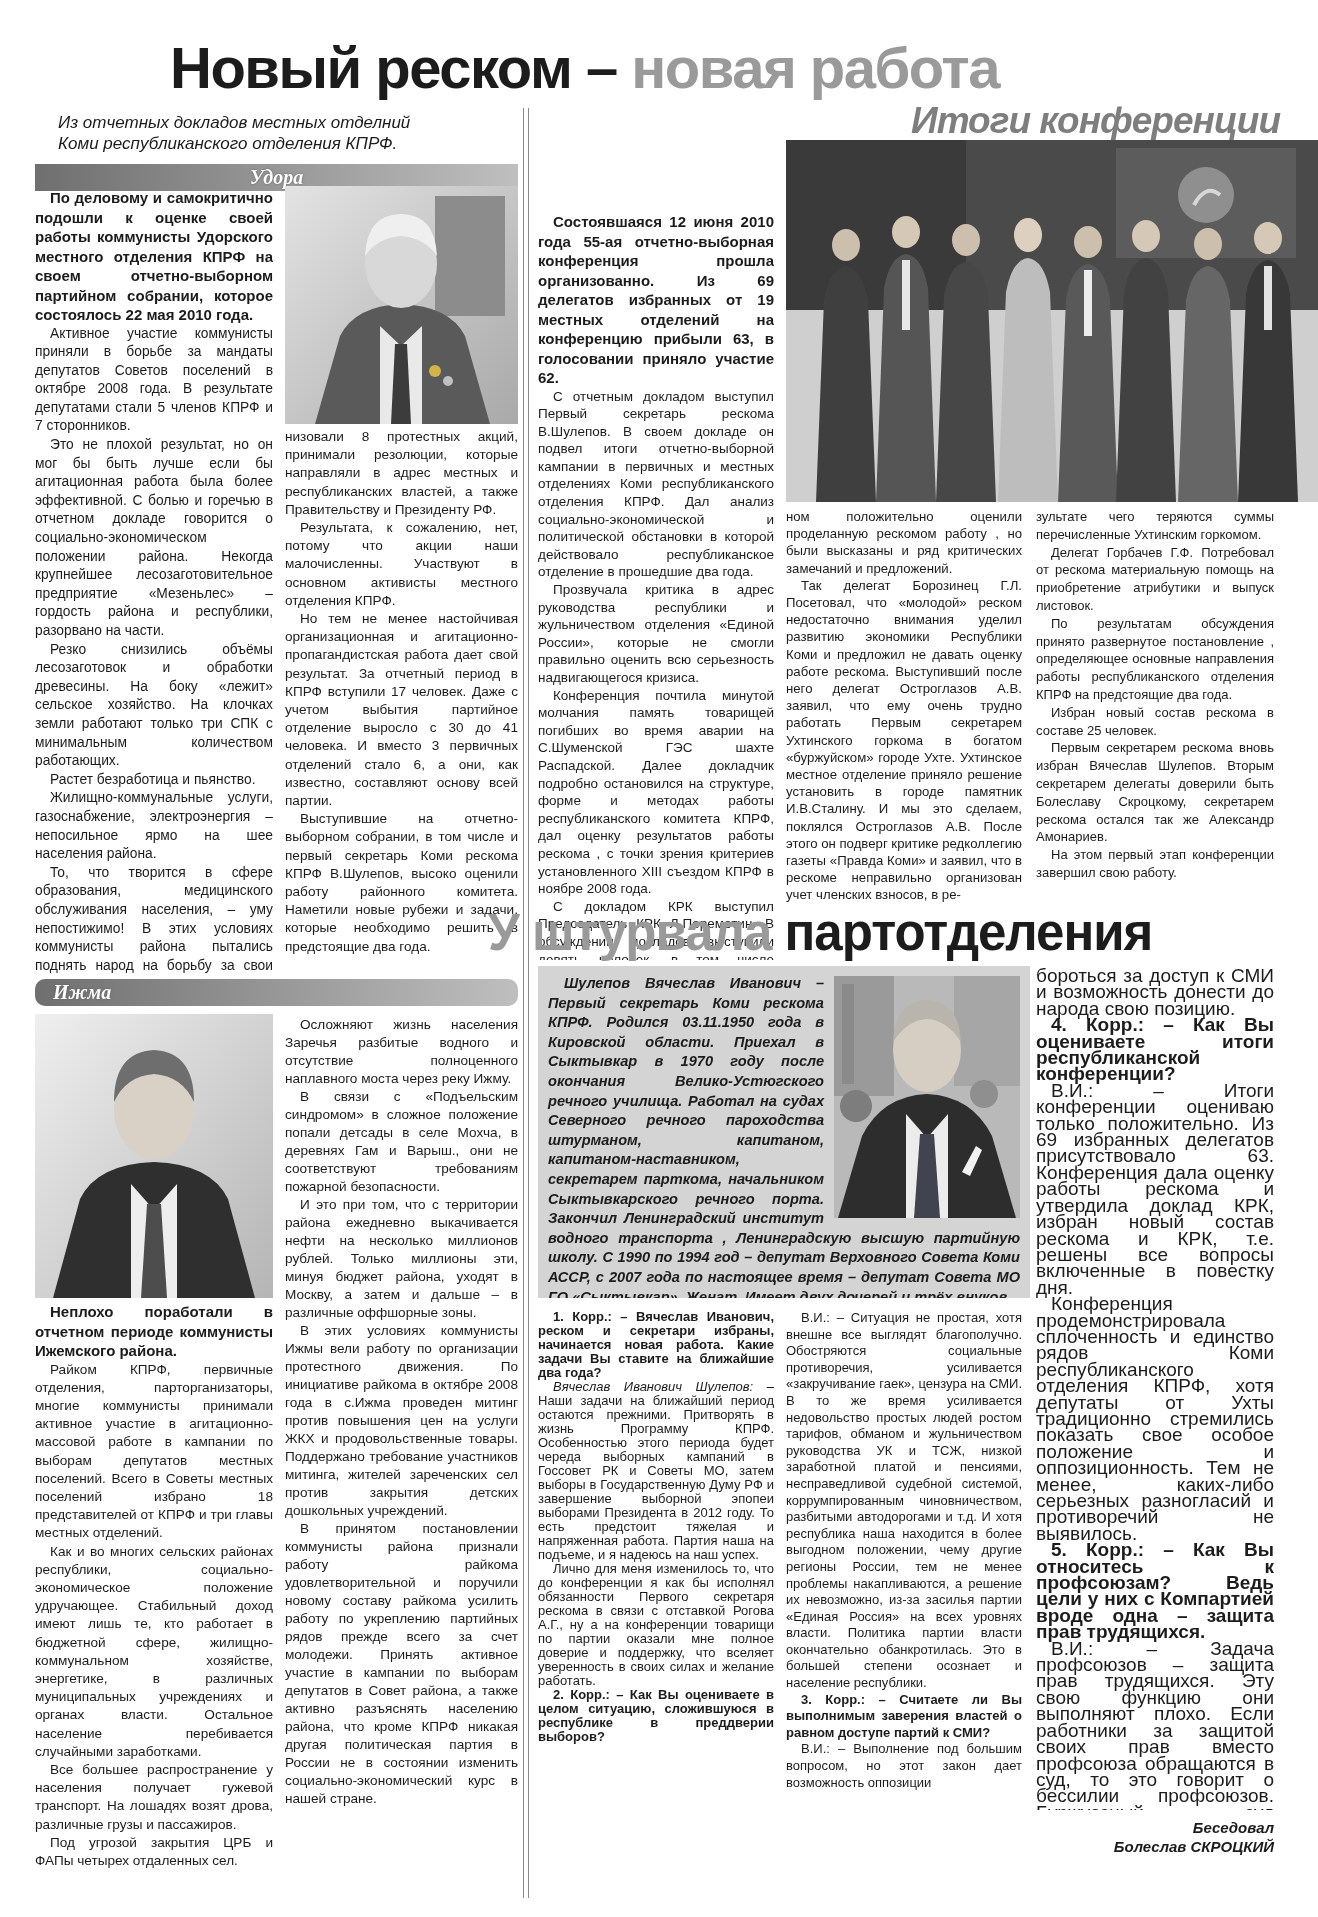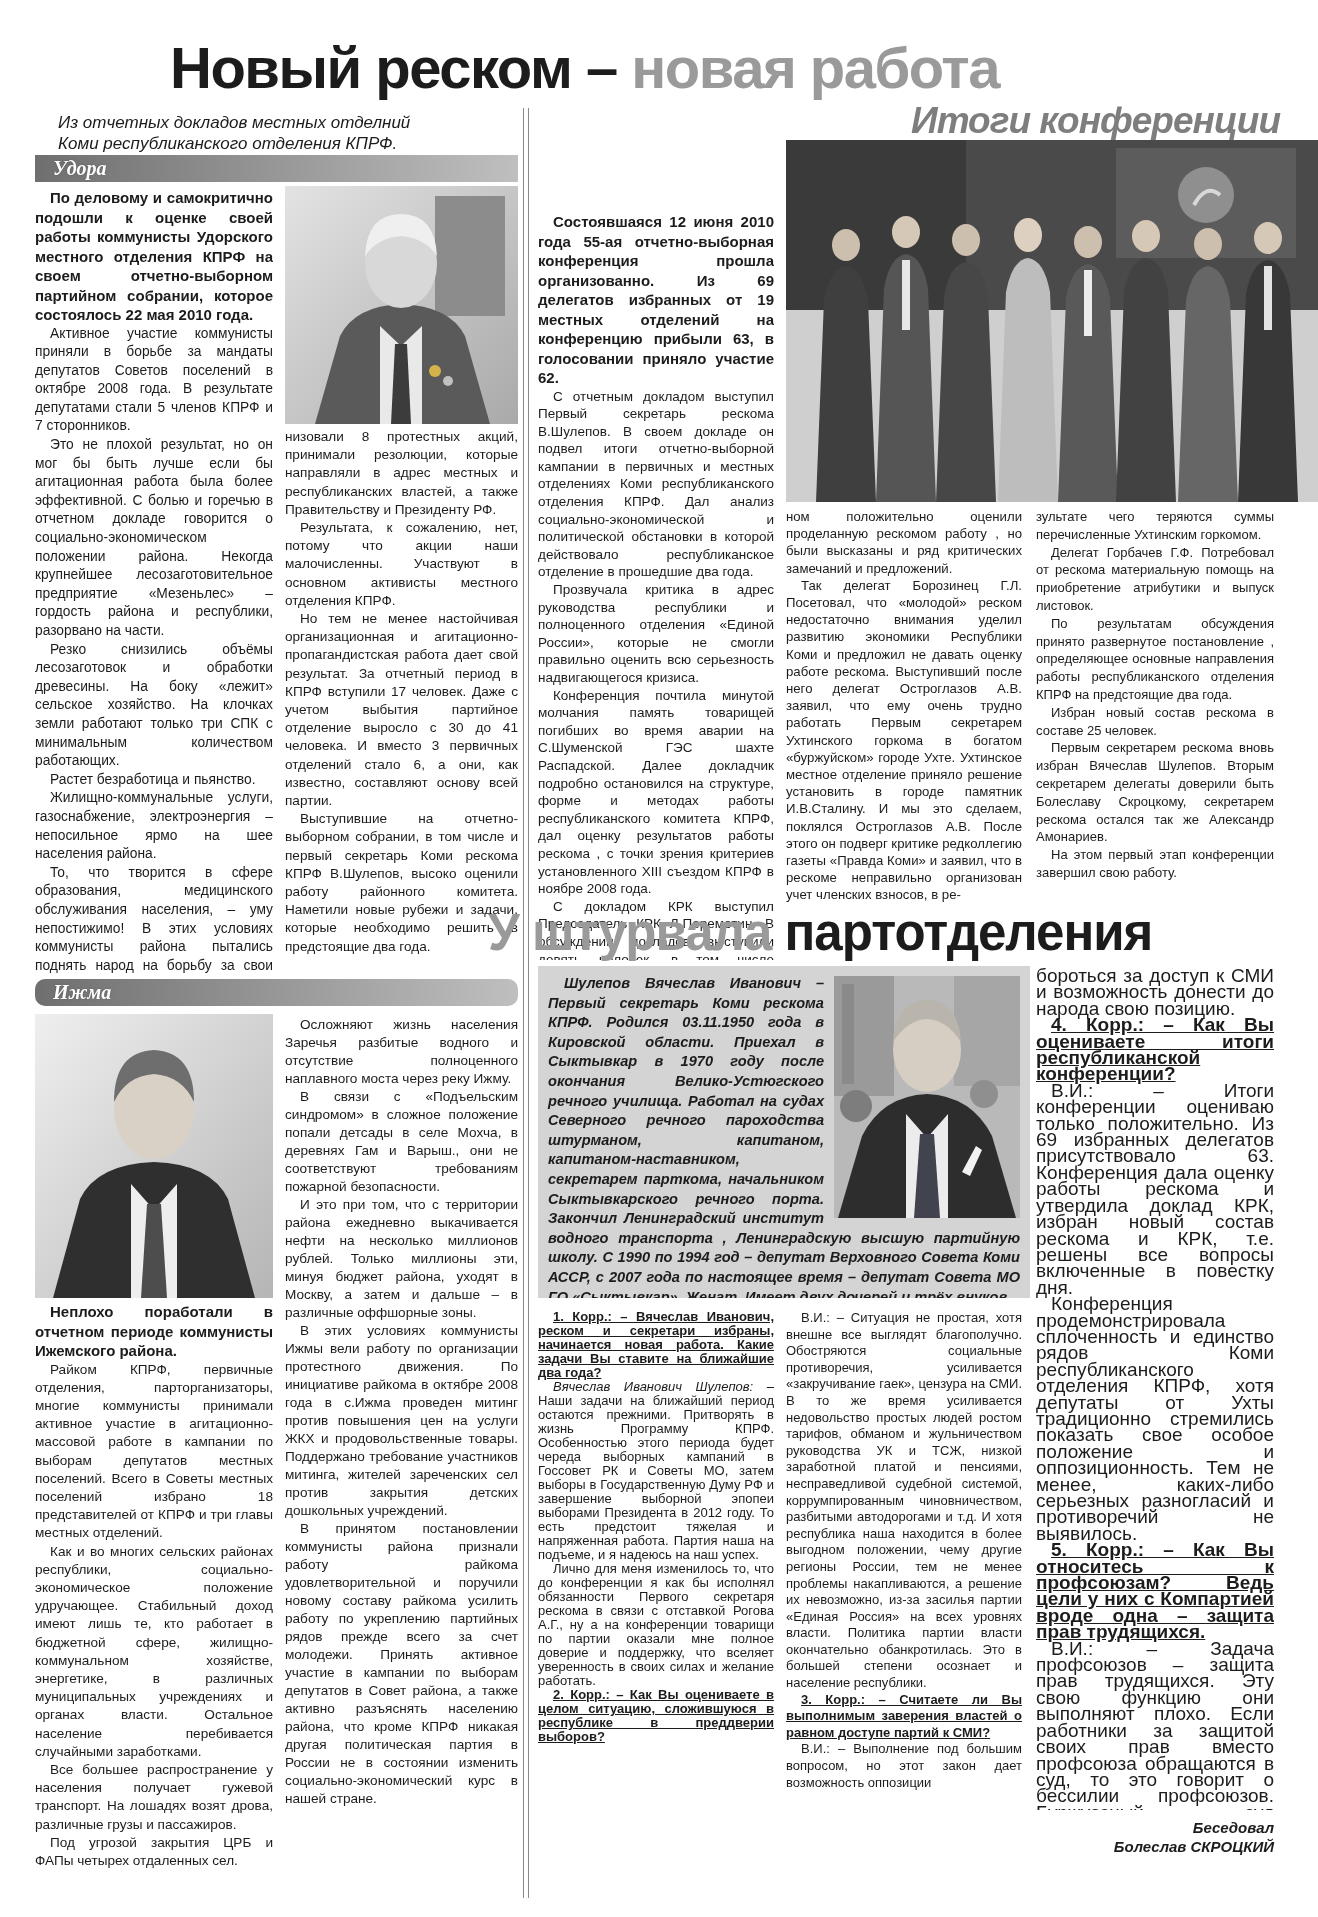--- a/index.html
+++ b/index.html
@@ -14,30 +14,30 @@
   .headline .hl-gray{color:#9a9a9a;}
   .subtitle{left:58px;top:112px;width:392px;font-size:17px;font-style:italic;line-height:21px;}
   .kicker{left:690px;top:100px;width:590px;text-align:right;font-size:37px;
     font-weight:bold;font-style:italic;color:#7e7e7e;letter-spacing:-1px;}
   
   .section-bar{left:35px;width:483px;height:27px;
     background:linear-gradient(90deg,#6f6f6f,#bfbfbf);
     font-family:"Liberation Serif", serif;font-style:italic;font-weight:bold;
     font-size:20px;color:#ffffff;line-height:27px;padding:0 18px;box-sizing:border-box;
     text-shadow:0 0 2px rgba(80,80,80,.8);}
-  .bar-udora{top:155px;text-align:left;}
+  .bar-udora{top:164px;text-align:center;}
   .bar-izhma{top:979px;text-align:left;border-radius:10px;}
   
   .vrule{left:523px;top:108px;width:4px;height:1790px;
     border-left:1px solid #8a8a8a;border-right:1px solid #8a8a8a;}
   
   .col{overflow:hidden;font-size:13.8px;line-height:18.6px;}
   .col .p{margin:0;text-indent:15px;text-align:justify;}
   .col .lead{font-weight:bold;font-size:15px;line-height:19.5px;}
-  .col .q{font-weight:bold;text-decoration:underline;}
+  .col .q{font-weight:bold;}
   .col .cont{text-indent:0;}
   .ilead{font-style:italic;}
   .c-u1{left:35px;top:188px;width:238px;height:787px;}
   .c-u2{left:285px;top:428px;width:233px;height:548px;font-size:13.6px;line-height:18.2px;}
   .c-k3{left:538px;top:212px;width:236px;height:748px;font-size:13.5px;line-height:17.6px;}
   .c-k4{left:786px;top:508px;width:236px;height:452px;font-size:13.2px;line-height:17.2px;}
   .c-k5{left:1036px;top:508px;width:238px;height:452px;font-size:13px;line-height:17.8px;}
   .c-i1{left:35px;top:1302px;width:238px;height:600px;font-size:13.6px;line-height:18.2px;}
   .c-i2{left:285px;top:1016px;width:233px;height:886px;font-size:13.6px;line-height:18px;}
   .c-a{left:538px;top:1310px;width:236px;height:598px;font-size:13px;line-height:14px;}
@@ -158,21 +158,21 @@
           <path d="M0 362 L8 154 Q14 122 30 120 Q46 122 52 154 L60 362 Z" fill="#383838"></path>
           <rect x="26" y="126" width="8" height="64" fill="#e3e3e3"></rect>
         </g>
     </g>
   </svg>
 </div>
 
 <div class="abs col c-k3">
     <p class="p lead">Состоявшаяся 12 июня 2010 года 55-ая отчетно-выборная конференция прошла организованно. Из 69 делегатов избранных от 19 местных отделений на конференцию прибыли 63, в голосовании приняло участие 62.</p>
     <p class="p">С отчетным докладом выступил Первый секретарь рескома В.Шулепов. В своем докладе он подвел итоги отчетно-выборной кампании в первичных и местных отделениях Коми республиканского отделения КПРФ. Дал анализ социально-экономической и политической обстановки в которой действовало республиканское отделение в прошедшие два года.</p>
-    <p class="p">Прозвучала критика в адрес руководства республики и полноценного отделения «Единой России», которые не смогли правильно оценить всю серьезность надвигающегося кризиса.</p>
+    <p class="p">Прозвучала критика в адрес руководства республики и жульничеством отделения «Единой России», которые не смогли правильно оценить всю серьезность надвигающегося кризиса.</p>
     <p class="p">Конференция почтила минутой молчания память товарищей погибших во время аварии на С.Шуменской ГЭС шахте Распадской. Далее докладчик подробно остановился на структуре, форме и методах работы республиканского комитета КПРФ, дал оценку результатов работы рескома , с точки зрения критериев установленного XIII съездом КПРФ в ноябре 2008 года.</p>
     <p class="p">С докладом КРК  выступил Председатель КРК Л.Перемотин. В обсуждении докладов выступили девять человек, в том числе Секретарь ЦК КПРФ, член Президиума ЦК т. Коломейцев Н.В. Все выступившие в основ-</p>
   </div>
 <div class="abs col c-k4">
     <p class="p cont">ном положительно оценили проделанную рескомом работу , но были высказаны и ряд критических замечаний и предложений.</p>
     <p class="p">Так делегат Борозинец Г.Л. Посетовал, что «молодой» реском недостаточно внимания уделил развитию экономики Республики Коми и предложил не давать оценку работе рескома. Выступивший после него делегат Остроглазов А.В. заявил, что ему очень трудно работать Первым секретарем Ухтинского горкома в богатом «буржуйском» городе Ухте. Ухтинское местное отделение приняло решение установить в городе памятник  И.В.Сталину. И мы это сделаем, поклялся Остроглазов А.В. После этого он подверг критике редколлегию газеты «Правда Коми» и заявил, что в рескоме неправильно организован учет членских взносов, в ре-</p>
   </div>
 <div class="abs col c-k5">
     <p class="p cont">зультате чего теряются суммы перечисленные Ухтинским горкомом.</p>
     <p class="p">Делегат Горбачев Г.Ф. Потребовал от рескома материальную помощь на приобретение атрибутики и выпуск листовок.</p>

